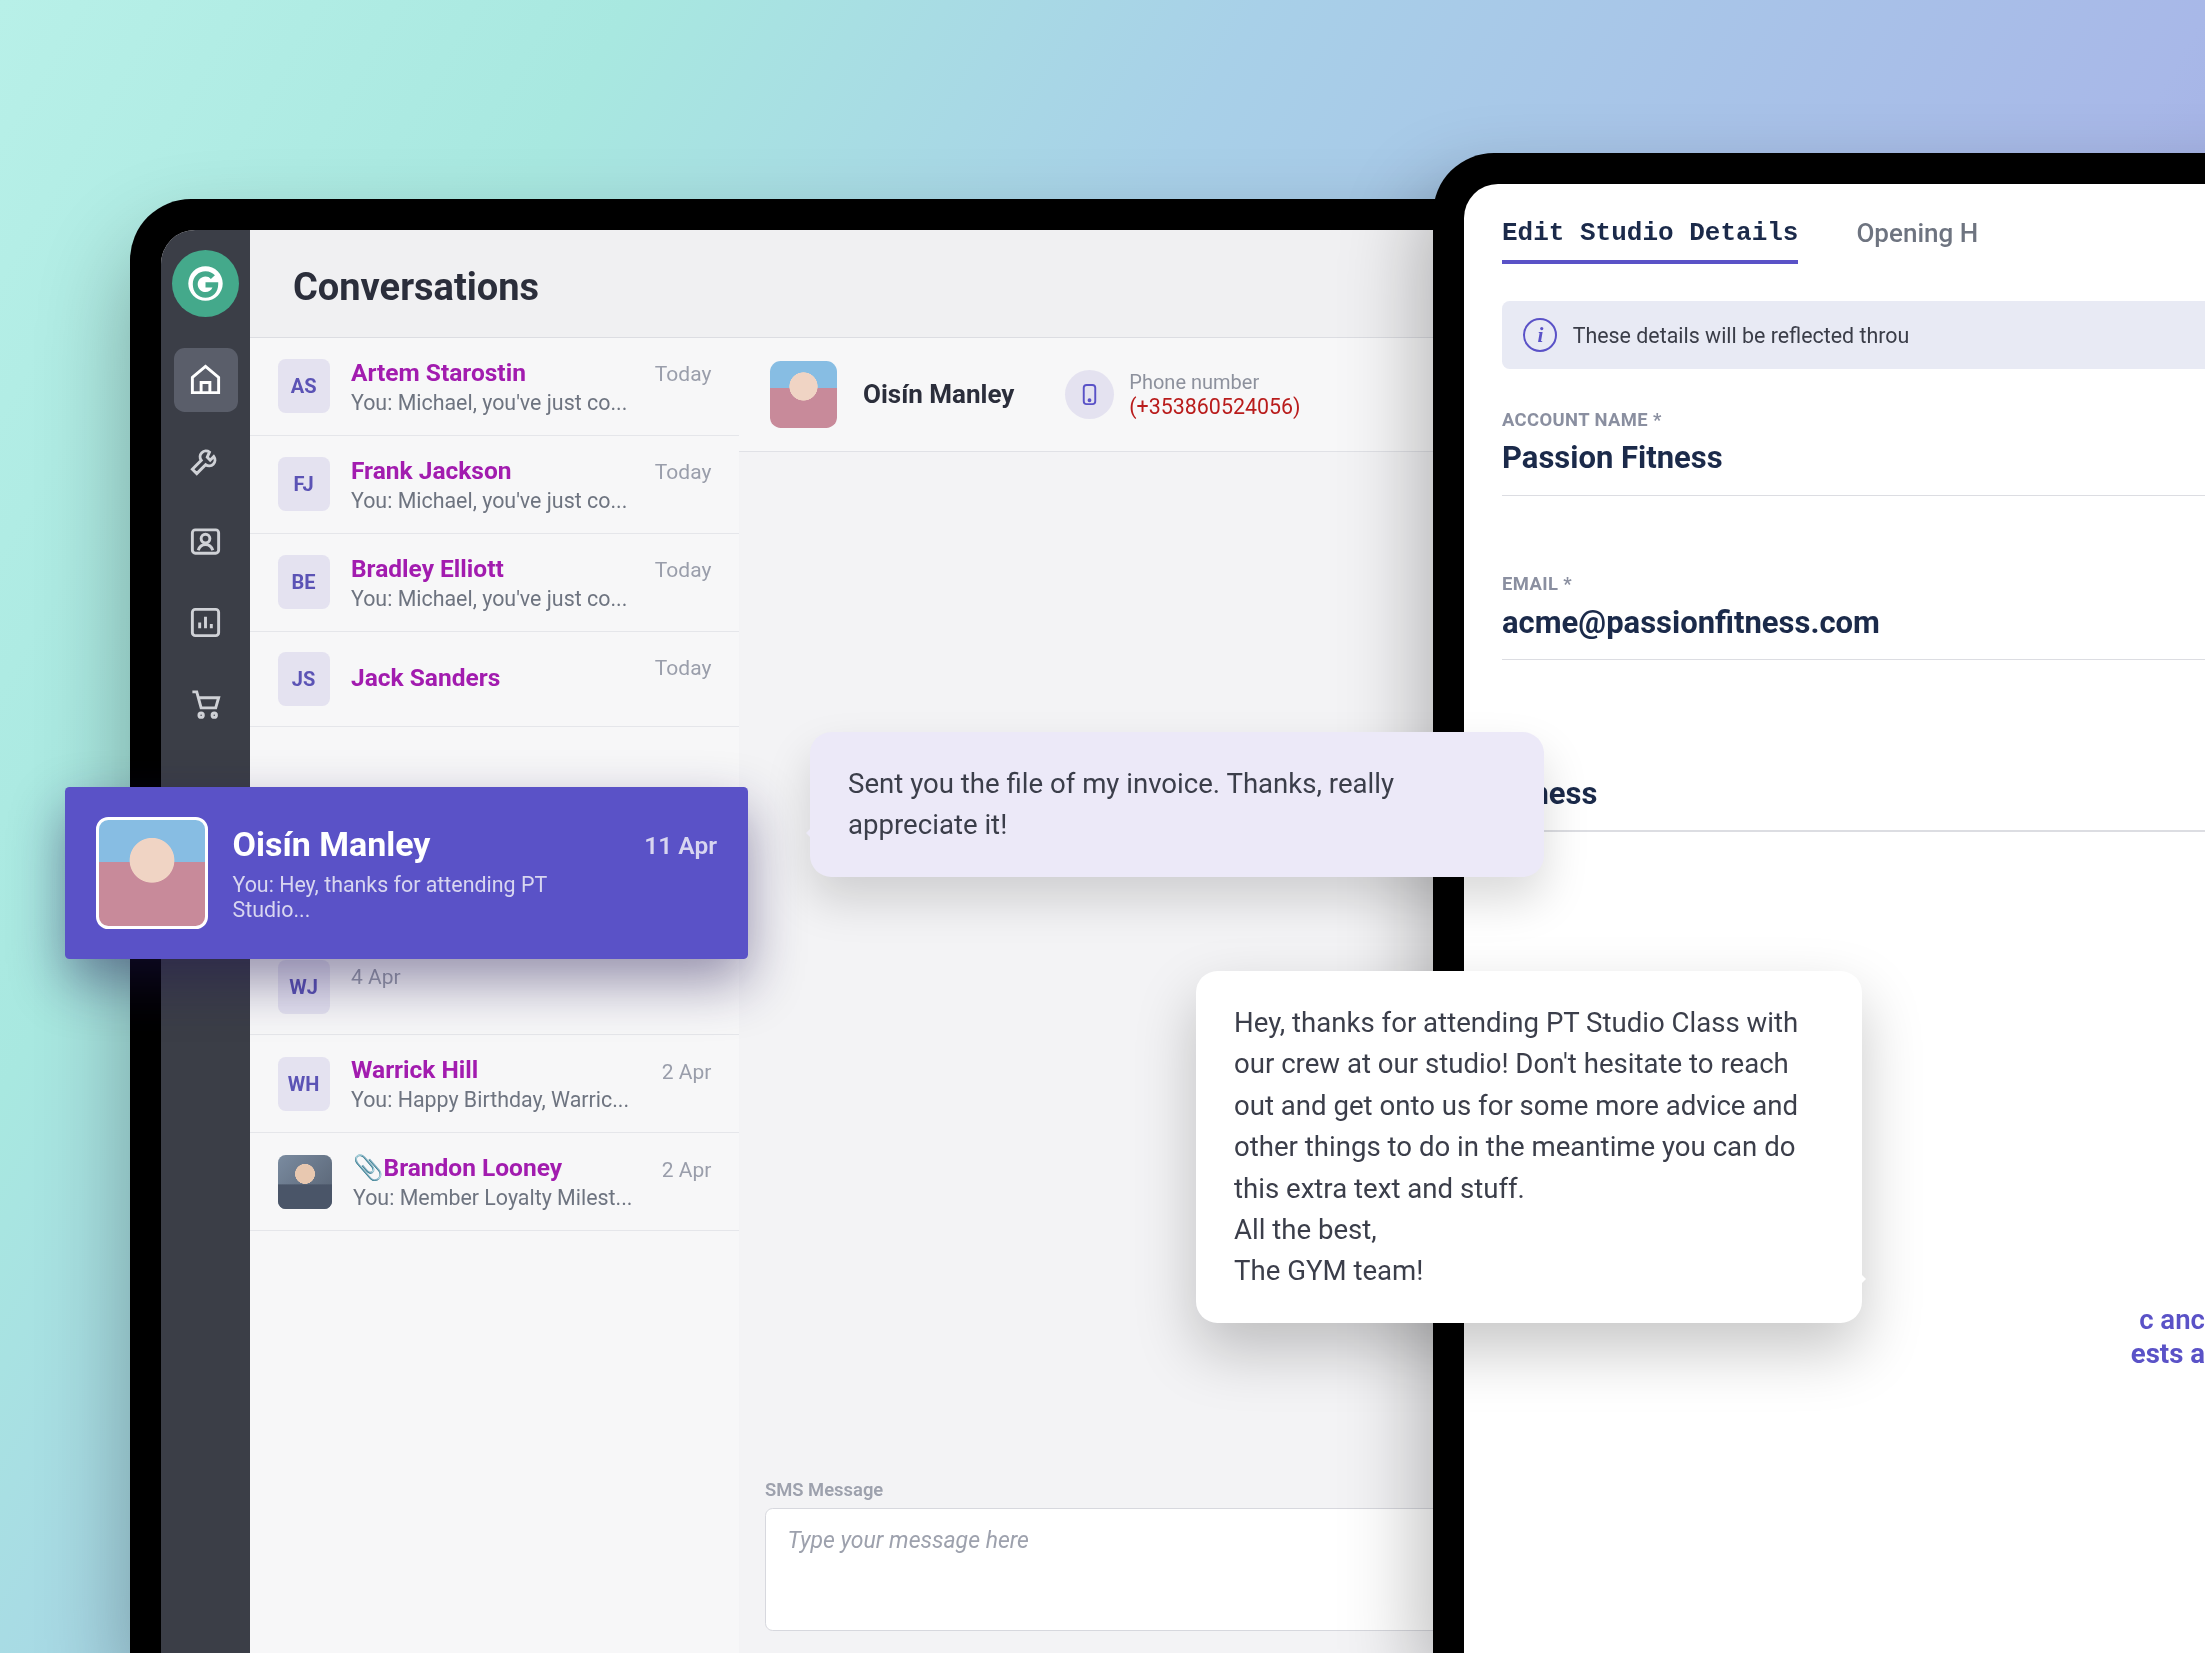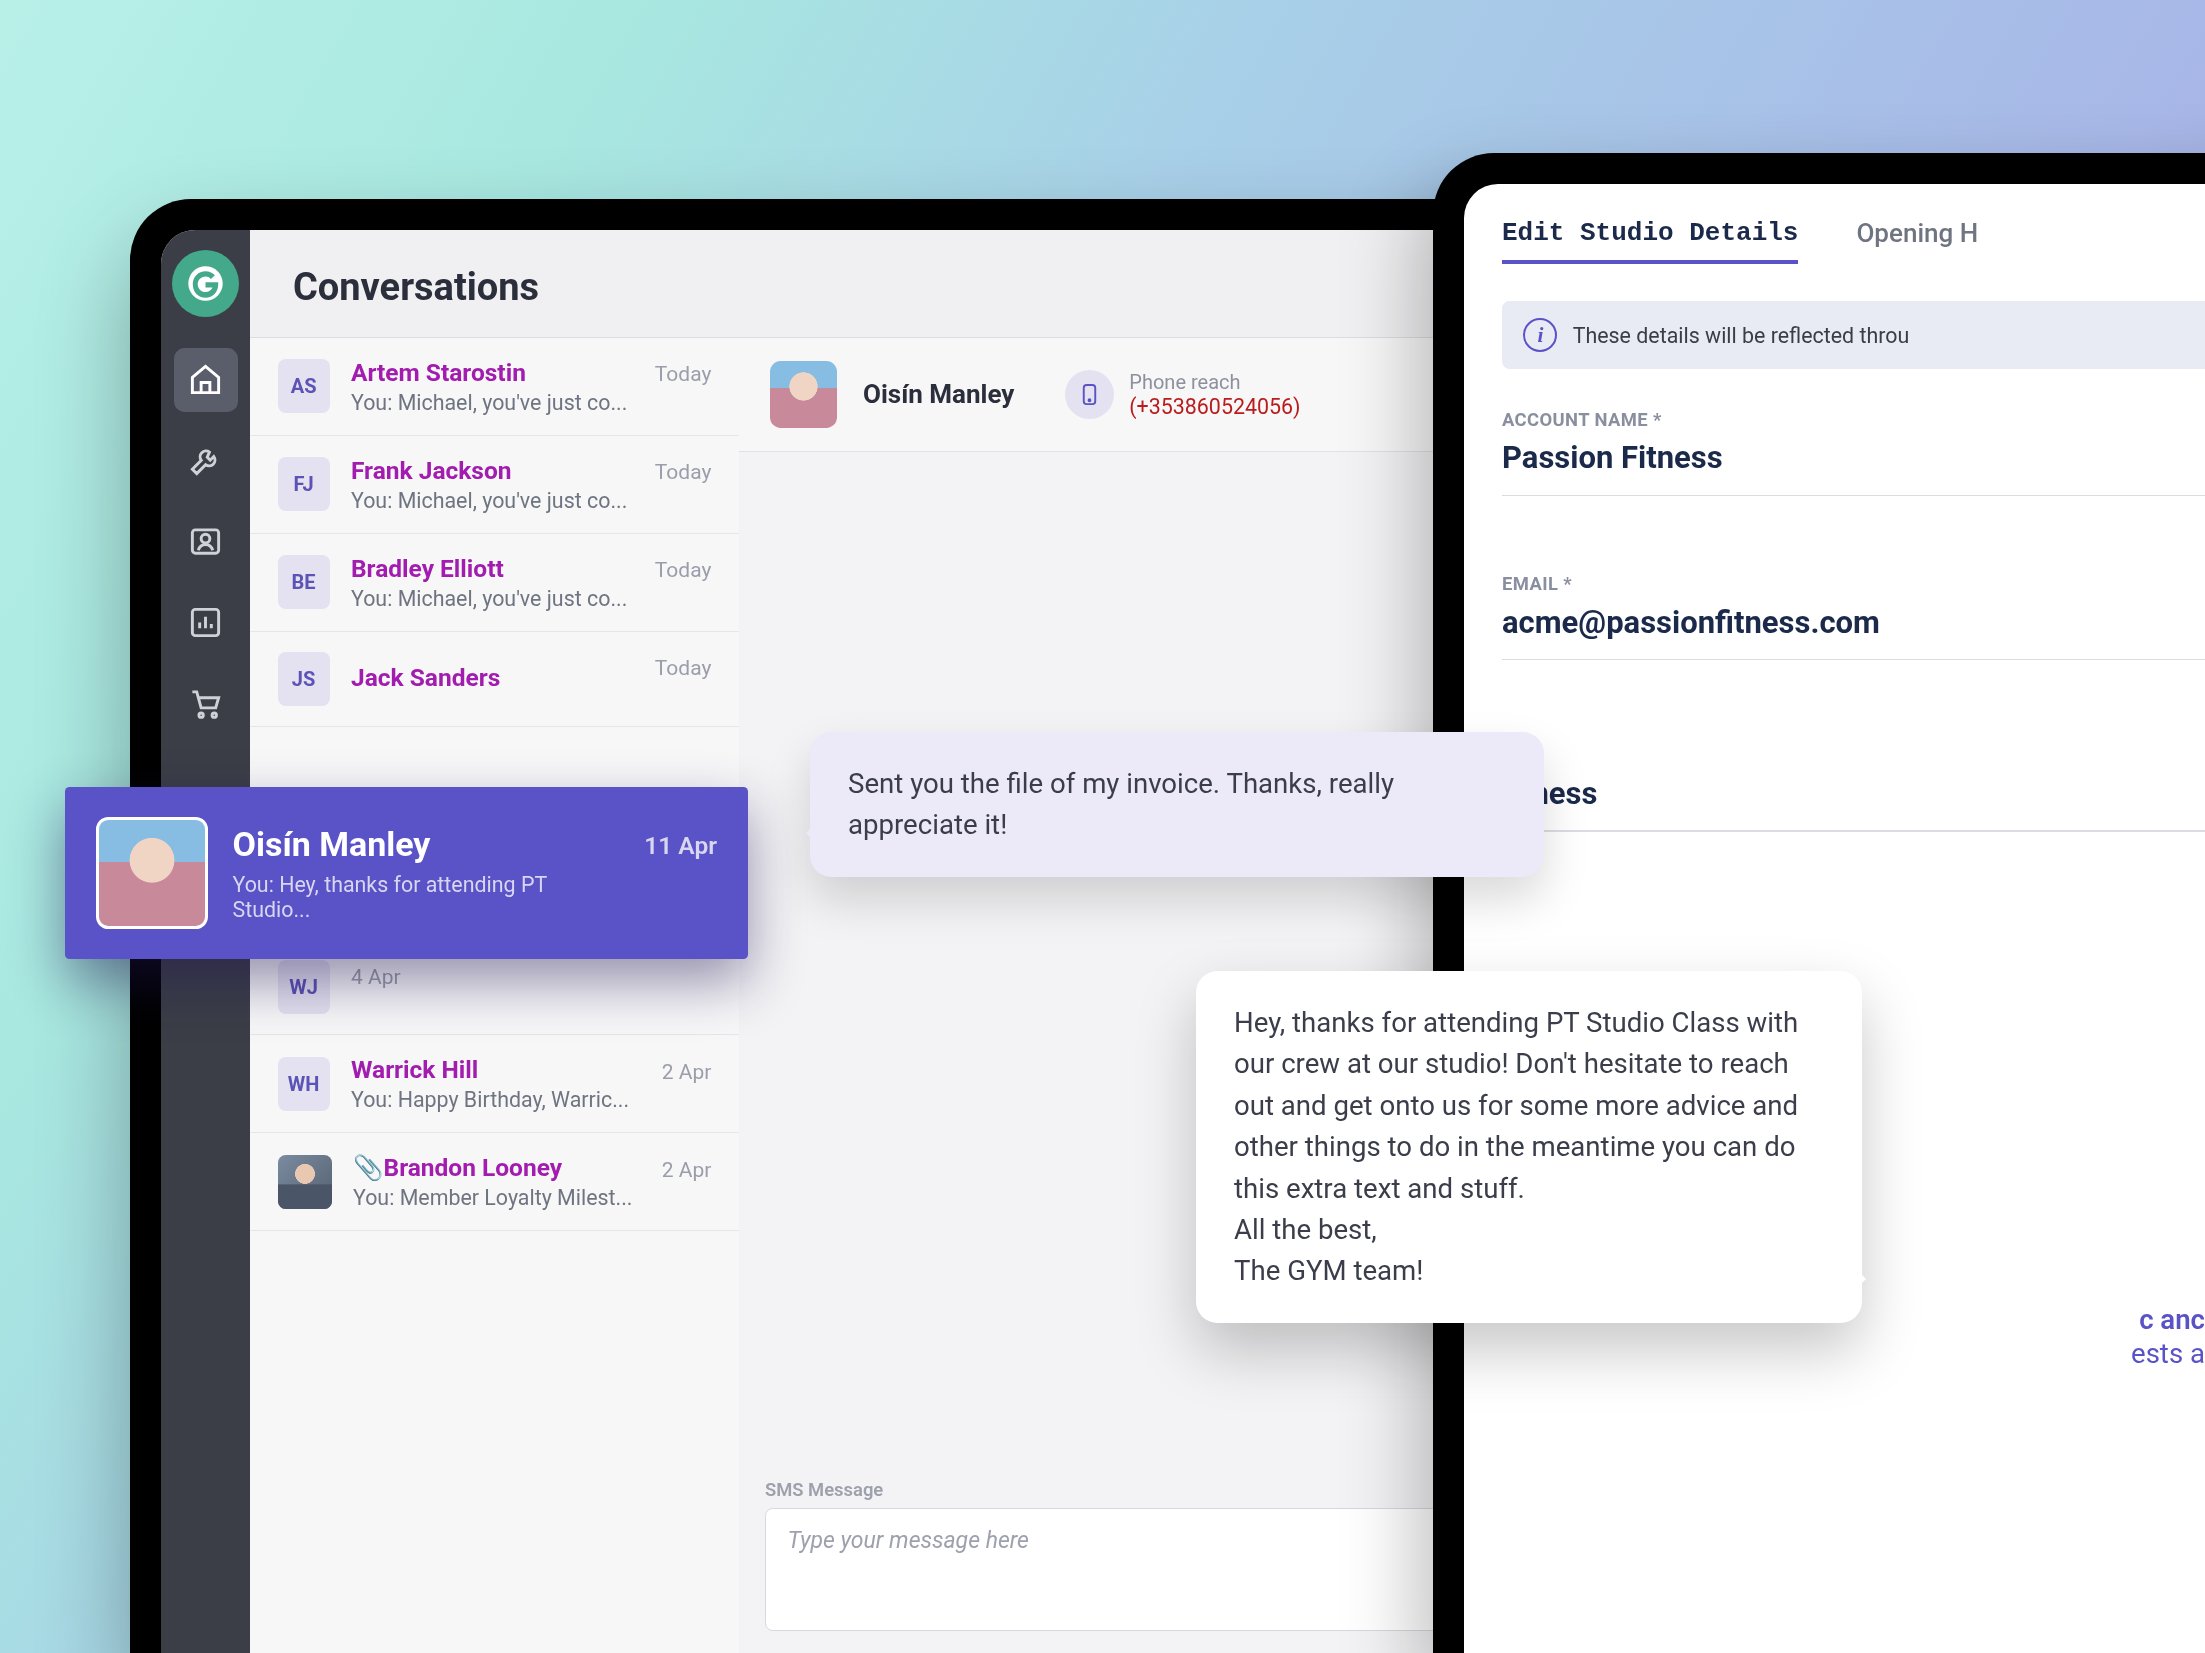--- a/index.html
+++ b/index.html
@@ -284,21 +284,21 @@
   }
   .info-icon { width: 34px; height: 34px; border: 2.3px solid #5a52c7; border-radius: 50%; display: flex; align-items: center; justify-content: center; color: #5a52c7; font-size: 21.4px; font-weight: 700; flex-shrink: 0; font-style: italic; font-family: Georgia, serif; }
   .info-text { font-size: 21.4px; color: #3a3d48; white-space: nowrap; }
 
   .form-field { margin-top: 40px; }
   .form-label { font-size: 18.4px; color: #8a8fa0; font-weight: 700; letter-spacing: 0.4px; }
   .form-value { font-size: 31px; font-weight: 700; color: #1b2a4a; margin-top: 9.2px; }
   .form-divider { height: 1.5px; background: #dcdde2; margin-top: 18.4px; }
 
   .corner-text-1 { position: absolute; right: 0; top: 1303px; font-size: 27.6px; font-weight: 600; color: #5a52c7; z-index: 35; margin-left: 32px; }
-  .corner-text-2 { position: absolute; right: 0; top: 1337px; font-size: 27.6px; font-weight: 400; color: #5a52c7; z-index: 35; text-align: right; }
+  .corner-text-2 { position: absolute; right: 0; top: 1337px; font-size: 27.6px; font-weight: 700; color: #5a52c7; z-index: 35; text-align: right; }
 </style>
 </head>
 <body>
 
 <div class="device-main">
   <div class="screen-main">
 
     <div class="sidebar">
       <div class="logo">
         <svg viewBox="0 0 100 100">
@@ -411,21 +411,21 @@
             <div class="chat-avatar"></div>
             <div class="chat-contact-name">Oisín Manley</div>
             <div class="phone-block">
               <div class="phone-icon-wrap">
                 <svg viewBox="0 0 24 24" fill="none" stroke="currentColor" stroke-width="2">
                     <rect x="6" y="2" width="12" height="20" rx="3"></rect>
                     <circle cx="12" cy="18" r="1" fill="currentColor"></circle>
                   </svg>
               </div>
               <div>
-                <div class="phone-label">Phone reach</div>
+                <div class="phone-label">Phone number</div>
                 <div class="phone-value">(+353860524056)</div>
               </div>
             </div>
           </div>
           <div class="chat-body"></div>
           <div class="compose-area">
             <div class="compose-label">SMS Message</div>
             <div class="compose-box">Type your message here</div>
           </div>
         </div>

